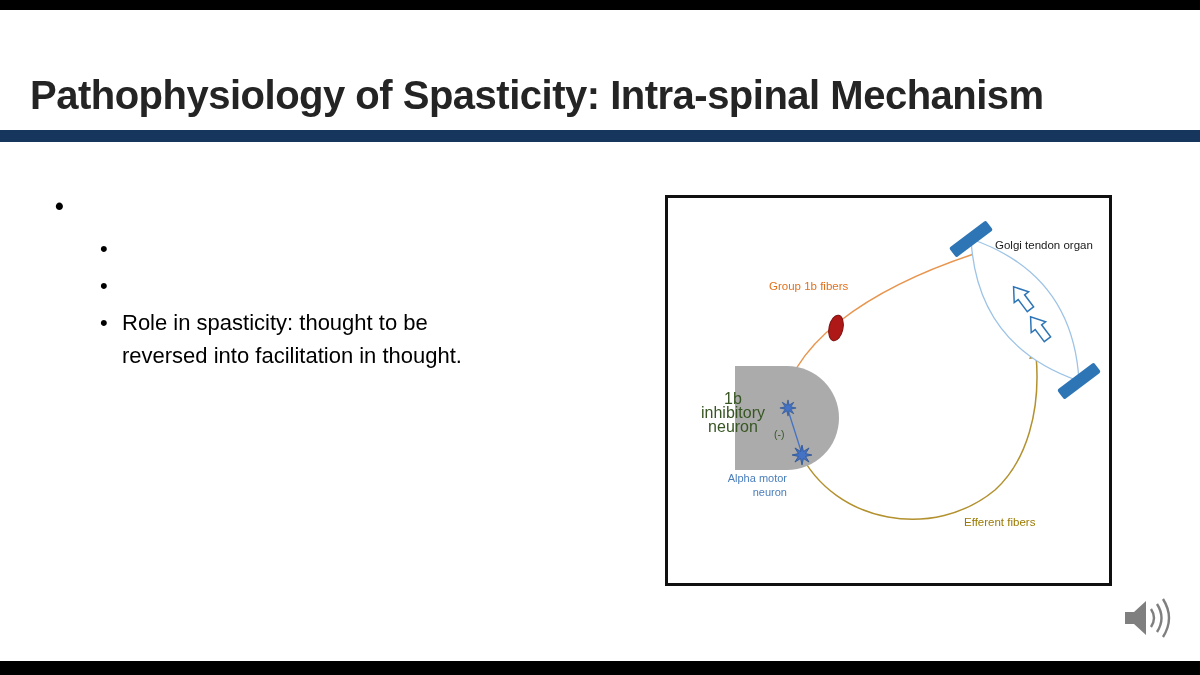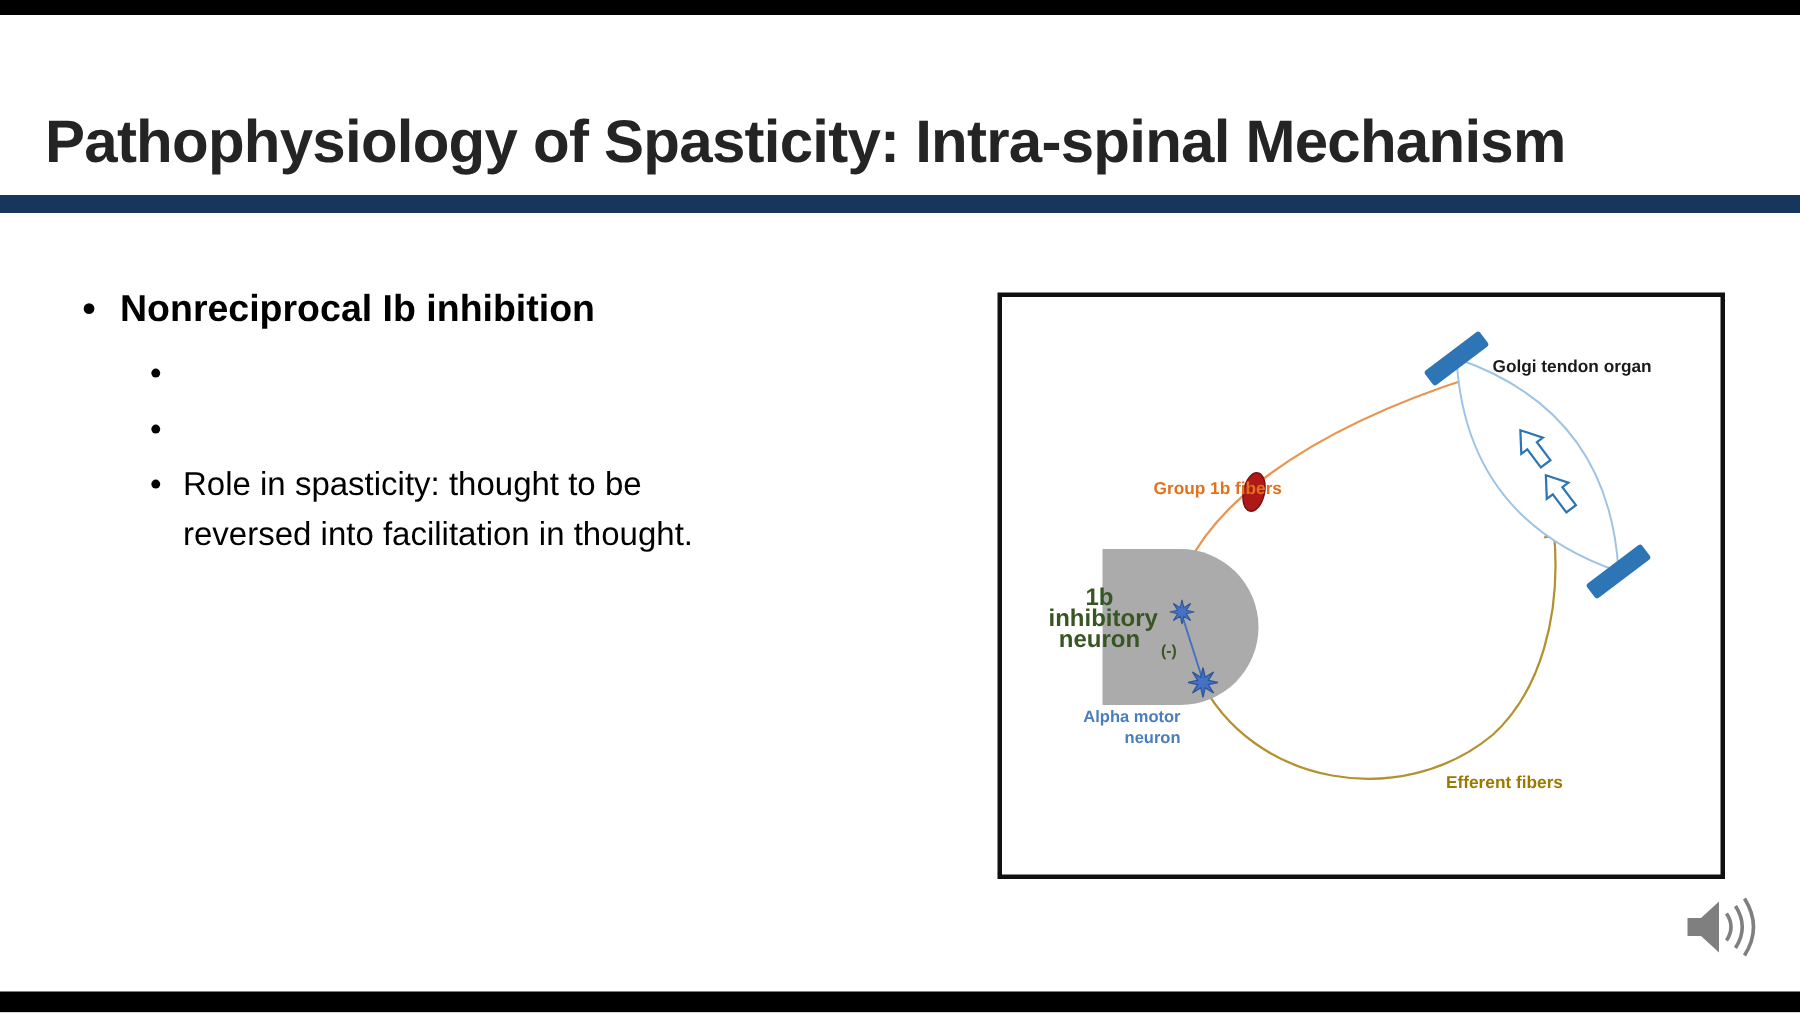--- a/index.html
+++ b/index.html
@@ -58,31 +58,30 @@
     line-height: 33px;
     margin-bottom: 4px;
   }
   .sub-bullet .m2 { flex: 0 0 22px; margin-left: 45px; }
   .sub-bullet .txt { flex: 1; }
 
   .diagram {
     position: absolute;
     left: 665px;
     top: 195px;
-    width: 485px;
+    width: 447px;
     height: 391px;
     border: 3px solid #101010;
     box-sizing: border-box;
     background: #ffffff;
-    font-weight: bold;
   }
   .diagram svg.draw { position: absolute; left: 0; top: 0; }
   .dlabel { position: absolute; font-family: "Liberation Sans", sans-serif; white-space: nowrap; }
   .lbl-golgi   { left: 327px; top: 41px;  font-size: 11.5px; color: #1a1a1a; }
-  .lbl-group1b { left: 101px; top: 82px;  font-size: 11.5px; color: #E2711D; margin-top: 40px; }
+  .lbl-group1b { left: 101px; top: 82px;  font-size: 11.5px; color: #E2711D; }
   .lbl-inhib   { left: 31px;  top: 194px; width: 68px; text-align: center;
                  font-size: 16px; line-height: 14px; color: #375623; white-space: normal; }
   .lbl-minus   { left: 106px; top: 230px; font-size: 10.5px; color: #375623; }
   .lbl-alpha   { left: 53px;  top: 273px; width: 66px; text-align: right;
                  font-size: 11px; line-height: 14px; color: #4A7EBB; white-space: normal; }
   .lbl-eff     { left: 296px; top: 318px; font-size: 11.5px; color: #9C7A00; }
 
   .audio-btn {
     position: absolute;
     left: 1116px;
@@ -99,21 +98,20 @@
 
   <div class="edge-bar top"></div>
   <div class="edge-bar bottom"></div>
 
   <h1 class="title">Pathophysiology of Spasticity: Intra-spinal Mechanism</h1>
   <div class="title-rule"></div>
 
   <div class="content">
     <div class="bullet-heading-row">
       <span class="m1">•</span>
-      <span>Nonreciprocal Ib inhibition</span>
     </div>
     <div class="sub-bullet">
       <span class="m2">•</span>
     </div>
     <div class="sub-bullet">
       <span class="m2">•</span>
     </div>
     <div class="sub-bullet">
       <span class="m2">•</span>
       <span class="txt">Role in spasticity: thought to be reversed into facilitation in thought.</span>

